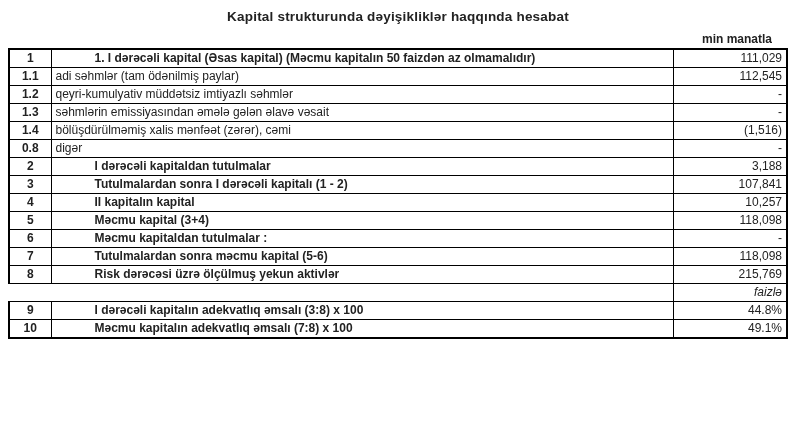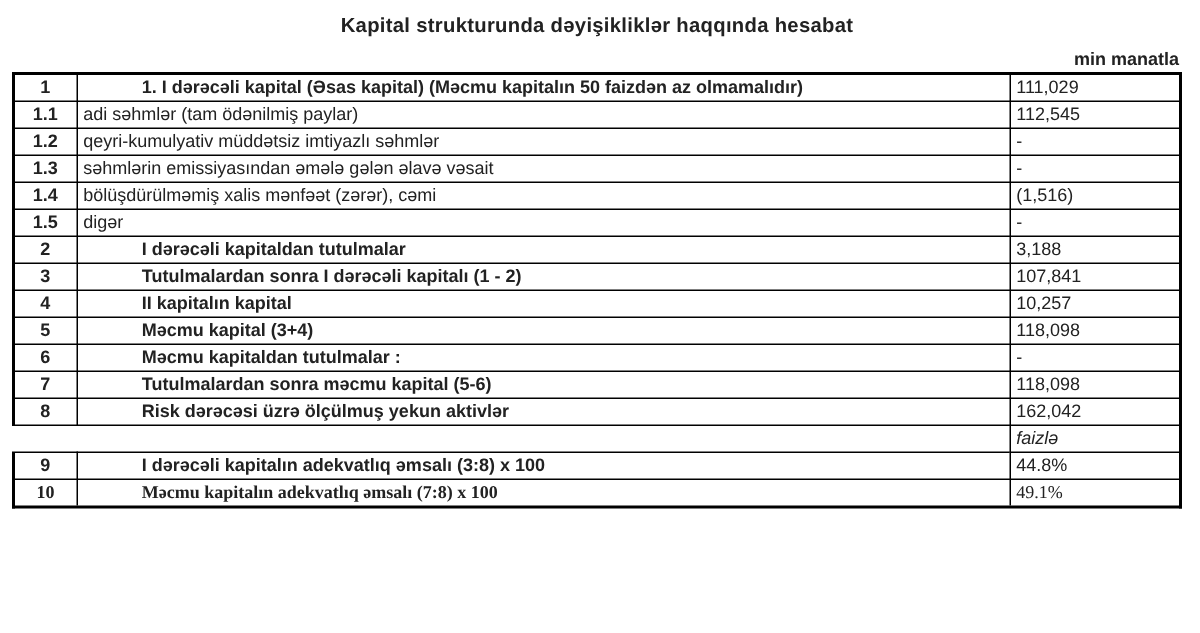--- a/index.html
+++ b/index.html
@@ -9,38 +9,38 @@
     font-family: "Liberation Sans", "DejaVu Sans", sans-serif;
     color: #222222;
   }
   .page { width: 800px; height: 422px; padding: 5px 12px 6px 8px; }
   .title {
     font-size: 13.5px; font-weight: bold; text-align: center;
     margin: 4px 0 8px 0; letter-spacing: 0.2px;
   }
   .unit-label {
     font-size: 12px; font-weight: bold; text-align: right;
-    margin: 0 2px 2px 0;
+    margin: 0 16px 2px 0;
   }
   table.report {
     width: 100%; border-collapse: collapse; table-layout: fixed;
   }
   td {
     border: 1px solid #000000;
     font-size: 12px; line-height: 1.25;
     height: 18px; padding: 1px 4px;
     overflow: hidden; white-space: nowrap;
     background: #ffffff;
   }
   td.num  { text-align: center; font-weight: bold; padding: 1px 1px; border-left-width: 2px; }
   td.desc { text-align: left; }
-  td.val  { border-right-width: 2px; }
+  td.val  { text-align: right; border-right-width: 2px; }
   tr.bold-row td.desc { font-weight: bold; padding-left: 43px; }
   tr:first-child td { border-top-width: 2px; }
-  tr:last-child  td { border-bottom-width: 2px; font-family: Liberation Serif, serif; }
+  tr:last-child  td { border-bottom-width: 2px; }
   
   tr.unit-row td.num, tr.unit-row td.desc { border: none; }
   tr.unit-row td.val { font-style: italic; font-weight: normal; }
 </style>
 </head>
 <body>
 
 <div class="page">
   <div class="title">Kapital strukturunda dəyişikliklər haqqında hesabat</div>
   <div class="unit-label">min manatla</div>
@@ -70,21 +70,21 @@
           <td class="num">1.3</td>
           <td class="desc">səhmlərin emissiyasından əmələ gələn  əlavə vəsait</td>
           <td class="val">-</td>
         </tr>
         <tr class="">
           <td class="num">1.4</td>
           <td class="desc">bölüşdürülməmiş xalis mənfəət (zərər), cəmi</td>
           <td class="val">(1,516)</td>
         </tr>
         <tr class="">
-          <td class="num">1.5</td>
+          <td class="num">0.8</td>
           <td class="desc">digər</td>
           <td class="val">-</td>
         </tr>
         <tr class="bold-row">
           <td class="num">2</td>
           <td class="desc">I dərəcəli kapitaldan  tutulmalar</td>
           <td class="val">3,188</td>
         </tr>
         <tr class="bold-row">
           <td class="num">3</td>
@@ -107,21 +107,21 @@
           <td class="val">-</td>
         </tr>
         <tr class="bold-row">
           <td class="num">7</td>
           <td class="desc">Tutulmalardan sonra məcmu kapital (5-6)</td>
           <td class="val">118,098</td>
         </tr>
         <tr class="bold-row">
           <td class="num">8</td>
           <td class="desc">Risk dərəcəsi üzrə ölçülmuş  yekun aktivlər</td>
-          <td class="val">162,042</td>
+          <td class="val">215,769</td>
         </tr>
         <tr class="unit-row">
           <td class="num"></td>
           <td class="desc"></td>
           <td class="val">faizlə</td>
         </tr>
         <tr class="bold-row">
           <td class="num">9</td>
           <td class="desc">I dərəcəli  kapitalın  adekvatlıq əmsalı (3:8) x 100</td>
           <td class="val">44.8%</td>

